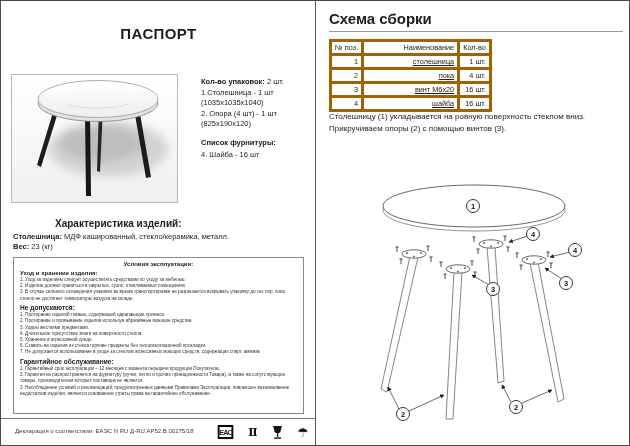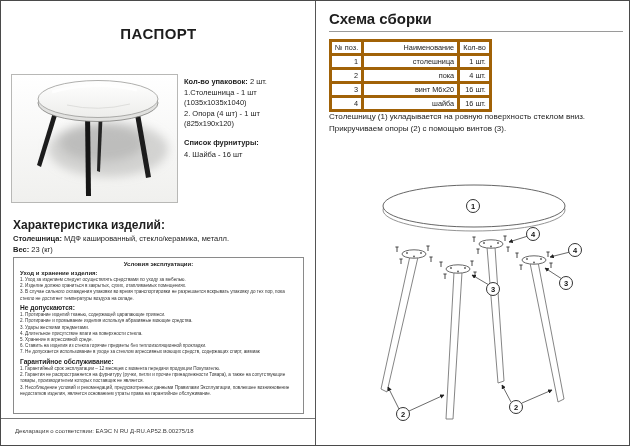--- a/index.html
+++ b/index.html
@@ -9,26 +9,26 @@
     border:1px solid #4a4a4a; overflow:hidden;
     font-family:"Liberation Sans", sans-serif; color:#1d1d1d;
   }
   .divider { position:absolute; left:314px; top:0; width:1px; height:446px; background:#555; }
 
   
   .lp-title { position:absolute; left:0; top:24px; width:315px; text-align:center;
     font-size:15px; font-weight:700; letter-spacing:.4px; }
   .photo-box { position:absolute; left:10px; top:73px; width:167px; height:129px;
     border:1px solid #b8b8b6; background:#fff; }
-  .pack-info { position:absolute; left:183px; top:76px; width:124px;
+  .pack-info { position:absolute; left:200px; top:76px; width:124px;
     font-size:7.5px; line-height:1.4; color:#222; }
   .pack-info .b, .chars .b { font-weight:700; }
   .hw-title { font-weight:700; margin-top:8px; }
   .chars { position:absolute; left:12px; top:216px; width:292px; font-size:7.5px; line-height:1.45; }
-  .chars .hd { font-weight:700; font-size:12px; }
+  .chars .hd { font-weight:700; font-size:10px;margin-left:42px; }
 
   .cond-box { position:absolute; left:12px; top:256px; width:291px; height:157px;
     border:1px solid #8a8a8a; padding:3px 6px 2px 6px; }
   .cond-title { text-align:center; font-size:6px; font-weight:700; margin-bottom:3px; }
   .cond-sec { font-size:6px; font-weight:700; margin-top:2.5px; margin-bottom:1px; }
   .cond-sec.lg { font-size:6.6px; }
   .cond-item { font-size:4.6px; line-height:1.35; color:#333; }
 
   .footer-line { position:absolute; left:0; top:417px; width:314px; height:1px; background:#777; }
   .decl { position:absolute; left:14px; top:427px; font-size:6px; color:#3c3c3c; }
@@ -44,21 +44,21 @@
   .rp-title { position:absolute; left:328px; top:9px; font-size:15px; font-weight:700; }
   .rp-underline { position:absolute; left:328px; top:30px; width:294px; height:1px; background:#9a9a9a; }
   table.parts { position:absolute; left:328px; top:38px; border-collapse:collapse; font-size:7.3px; color:#222; }
   table.parts th, table.parts td { border:3px solid #a16207; font-weight:400; text-align:right;
     padding:1px 3px; white-space:nowrap; }
   table.parts th { height:12px; }
   table.parts td { height:10px; }
   .col-num { width:27px; }
   .col-name { width:96px; }
   .col-qty { width:29px; }
-  td.name { padding-left:8px; }
+  td.name { padding-left:8px;text-decoration:underline; }
   .instr { position:absolute; left:328px; top:110px; width:292px; font-size:8px; line-height:1.5; color:#222; }
   .diagram { position:absolute; left:318px; top:172px; }
 </style>
 </head>
 <body>
 
 <div class="page">
   <div class="divider"></div>
 
   <div class="lp-title">ПАСПОРТ</div>
@@ -125,20 +125,30 @@
     <div class="cond-item">6. Ставить на изделия из стекла горячие предметы без теплоизоляционной прокладки.</div>
     <div class="cond-item">7. Не допускается использование в уходе за стеклом агрессивных моющих средств, содержащих спирт, аммиак</div>
     <div class="cond-sec lg">Гарантийное обслуживание:</div>
     <div class="cond-item">1. Гарантийный срок эксплуатации – 12 месяцев с момента передачи продукции Покупателю.</div>
     <div class="cond-item">2. Гарантия не распространяется на фурнитуру (ручки, петли и прочие принадлежности Товара), а также на сопутствующие товары, производителем которых поставщик не является.</div>
     <div class="cond-item">3. Несоблюдение условий и рекомендаций, предусмотренных данными Правилами Эксплуатации, повлекшее возникновение недостатков изделия, является основанием утраты права на гарантийное обслуживание.</div>
   </div>
 
   <div class="footer-line"></div>
   <div class="decl">Декларация о соответствии: ЕАЭС N RU Д-RU.АР52.В.00275/18</div>
+  <div class="cert-icons">
+    <div class="eac-box">ЕАС</div>
+    <div class="roman2">Ⅱ</div>
+    <svg width="11" height="15" viewBox="0 0 11 15">
+      <path d="M1,1 h9 l-1.2,4 a3.3,3.3 0 0 1 -6.6,0 z" fill="#111"></path>
+      <rect x="5" y="7" width="1.2" height="5" fill="#111"></rect>
+      <rect x="2.2" y="12.4" width="6.8" height="1.4" fill="#111"></rect>
+    </svg>
+    <div class="umbrella">☂</div>
+  </div>
 
   <div class="rp-title">Схема сборки</div>
   <div class="rp-underline"></div>
 
   <table class="parts">
     <tbody>
         <tr>
       <th class="col-num">№ поз.</th>
       <th class="col-name">Наименование</th>
       <th class="col-qty">Кол-во</th>

